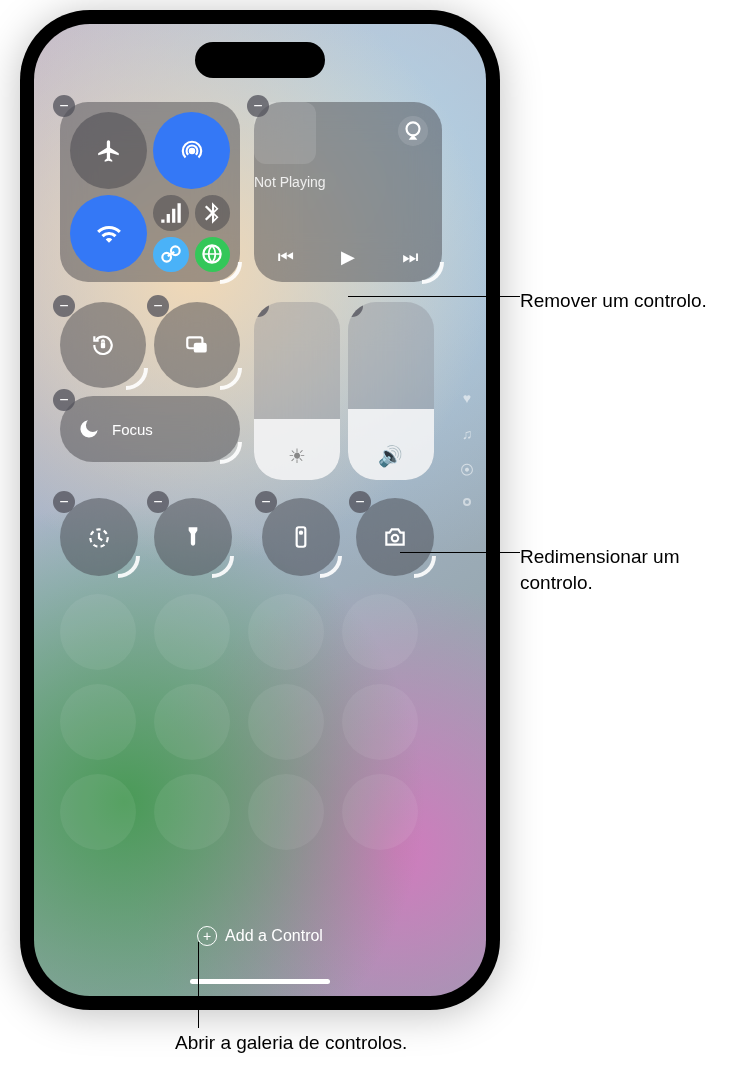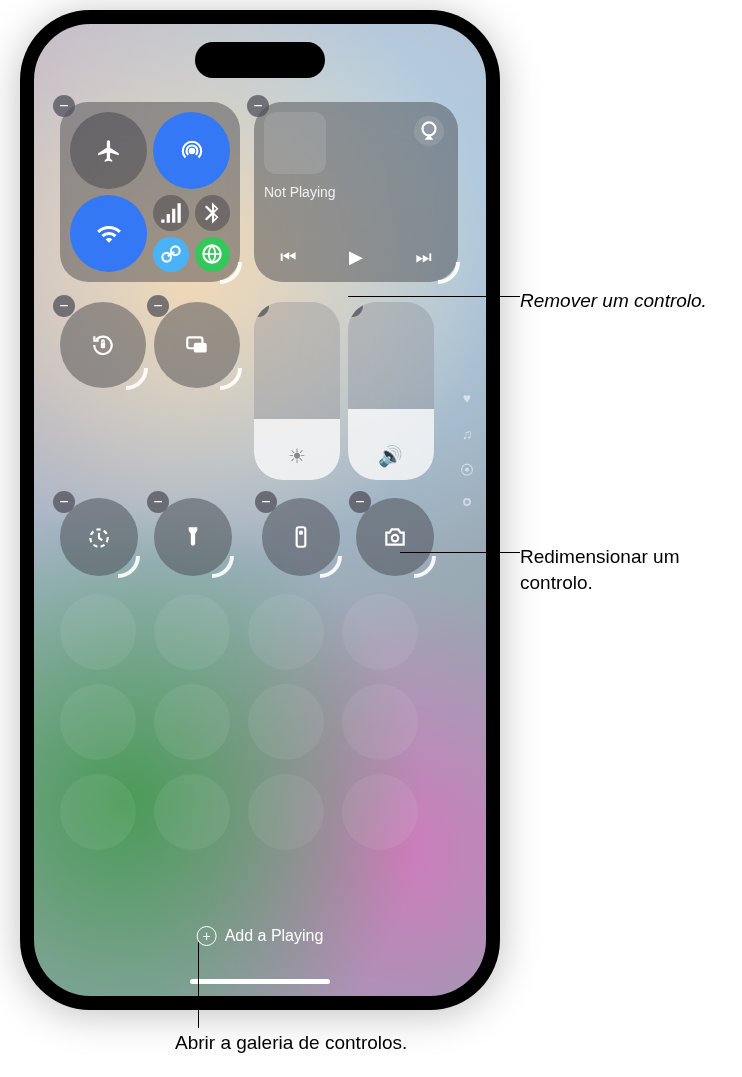--- a/index.html
+++ b/index.html
@@ -74,21 +74,21 @@
     background:var(--glass-dark); position:relative; }
   .conn-btn.active { background:var(--active-blue); }
   .conn-side { display:flex; flex-direction:column; gap:6px; }
   .mini-row { flex:1; display:flex; gap:6px; }
   .mini { flex:1; border-radius:50%; background:var(--glass-dark);
     display:flex; align-items:center; justify-content:center; font-size:12px; }
   .mini.bt { color:#6fa6ff; }
   .mini.pl { background:#34c759; }
   .mini.sh { background:#4ab2f8; }
 
-  .media { left:220px; top:78px; width:204px; height:180px; padding:10px; }
+  .media { left:220px; top:78px; width:188px; height:180px; padding:0; }
   .media-art { width:62px; height:62px; border-radius:12px; background:rgba(255,255,255,0.12); }
   .media-airplay { position:absolute; right:14px; top:14px; width:30px; height:30px; border-radius:50%;
     background:rgba(255,255,255,0.12); display:flex; align-items:center; justify-content:center; }
   .media-title { margin-top:10px; font-size:14px; color:rgba(255,255,255,0.85); }
   .media-controls { position:absolute; bottom:14px; left:0; right:0;
     display:flex; justify-content:space-around; align-items:center; font-size:18px; color:#fff; }
 
   .lock { left:26px; top:278px; width:86px; height:86px; border-radius:43px;
     display:flex; align-items:center; justify-content:center; }
   .mirror { left:120px; top:278px; width:86px; height:86px; border-radius:43px;
@@ -126,21 +126,21 @@
 
   .add-control { position:absolute; bottom:50px; left:50%; transform:translateX(-50%);
     display:flex; align-items:center; gap:8px; color:#fff; font-size:16px; }
   .add-ic { width:20px; height:20px; border:1.5px solid #fff; border-radius:50%;
     display:inline-flex; align-items:center; justify-content:center; font-size:14px; }
   .home-bar { position:absolute; bottom:12px; left:50%; transform:translateX(-50%);
     width:140px; height:5px; border-radius:3px; background:#fff; }
 
   
   .callout { position:absolute; color:#000; font-size:19px; line-height:1.35; }
-  .c1 { left:520px; top:288px;font-style:italic; }
+  .c1 { left:520px; top:288px; }
   .c2 { left:520px; top:544px; }
   .c3 { left:175px; top:1030px; }
   .lead { position:absolute; background:#000; height:1px; }
   .l1 { left:348px; top:296px; width:172px; }
   .l2 { left:400px; top:552px; width:120px; }
   .l3 { left:198px; top:942px; width:1px; height:86px; background:#000; }
 
   svg { width:26px; height:26px; fill:#fff; }
 </style>
 </head>
@@ -230,20 +230,28 @@
       </div>
       <div class="module mirror">
         <div class="remove"></div>
         <div class="resize"></div>
         <svg viewBox="0 0 24 24">
             <rect x="3" y="5" width="14" height="10" rx="2" fill="none" stroke="#fff" stroke-width="2"></rect>
             <rect x="9" y="10" width="12" height="9" rx="2"></rect>
           </svg>
       </div>
 
+      <div class="module focus">
+        <div class="remove"></div>
+        <div class="resize"></div>
+        <svg viewBox="0 0 24 24" width="22" height="22">
+            <path d="M20 13A8 8 0 1 1 11 4a6 6 0 0 0 9 9z"></path>
+          </svg>
+        <span>Focus</span>
+      </div>
 
       <div class="module brightness">
         <div class="remove"></div>
         <div class="fill"></div>
         <span class="ic">☀</span>
       </div>
       <div class="module volume">
         <div class="remove"></div>
         <div class="fill"></div>
         <span class="ic">🔊</span>
@@ -297,21 +305,21 @@
       <div class="bubble" style="left:214px; top:660px;"></div>
       <div class="bubble" style="left:308px; top:660px;"></div>
       <div class="bubble" style="left:26px; top:750px;"></div>
       <div class="bubble" style="left:120px; top:750px;"></div>
       <div class="bubble" style="left:214px; top:750px;"></div>
       <div class="bubble" style="left:308px; top:750px;"></div>
     </div>
 
     <div class="add-control">
       <span class="add-ic">+</span>
-      <span>Add a Playing</span>
+      <span>Add a Control</span>
     </div>
     <div class="home-bar"></div>
   </div>
 </div>
 
 <div class="lead l1"></div>
 <div class="callout c1">Remover um controlo.</div>
 
 <div class="lead l2"></div>
 <div class="callout c2">Redimensionar um controlo.</div>

